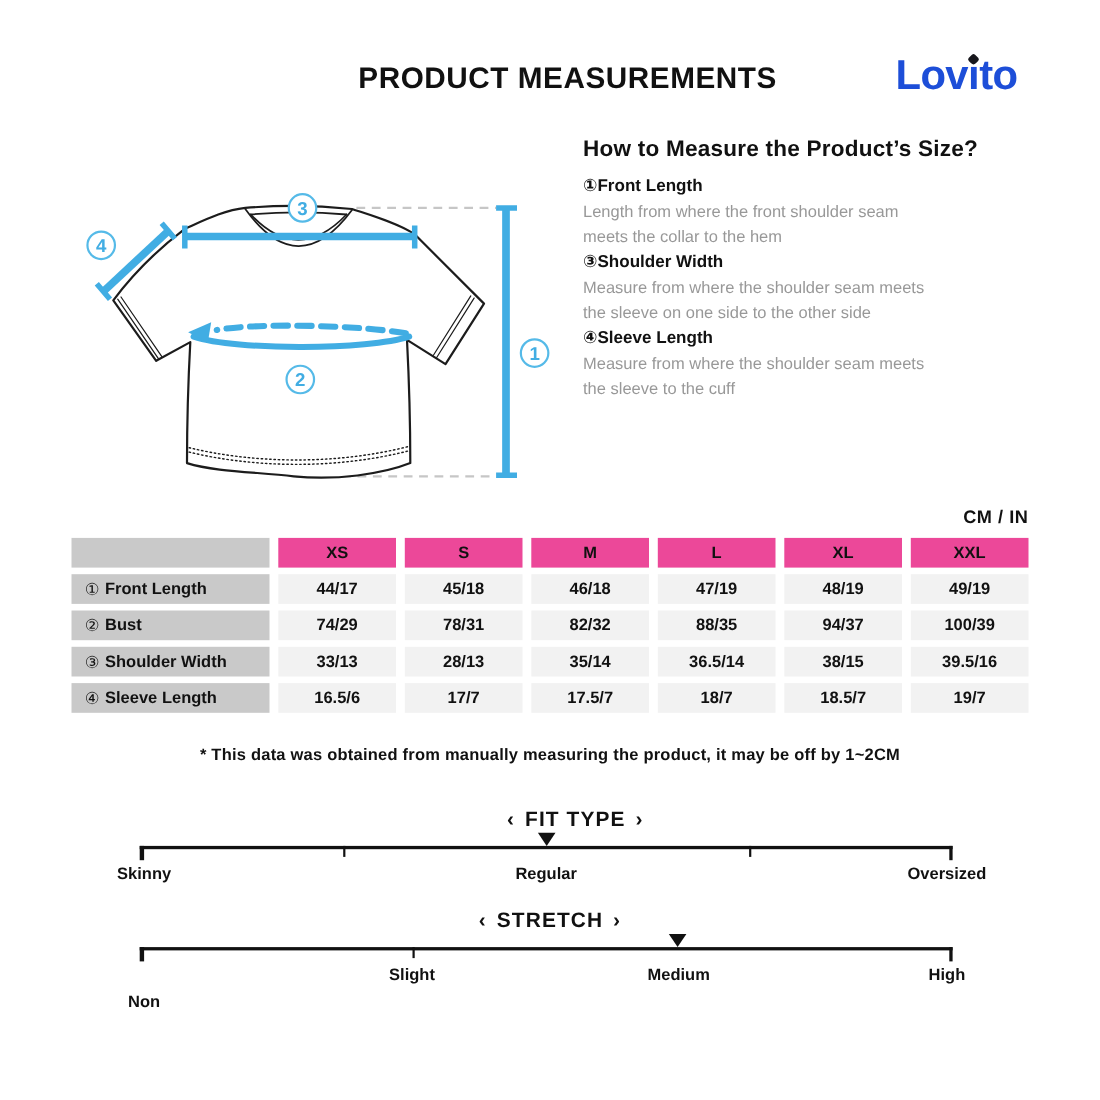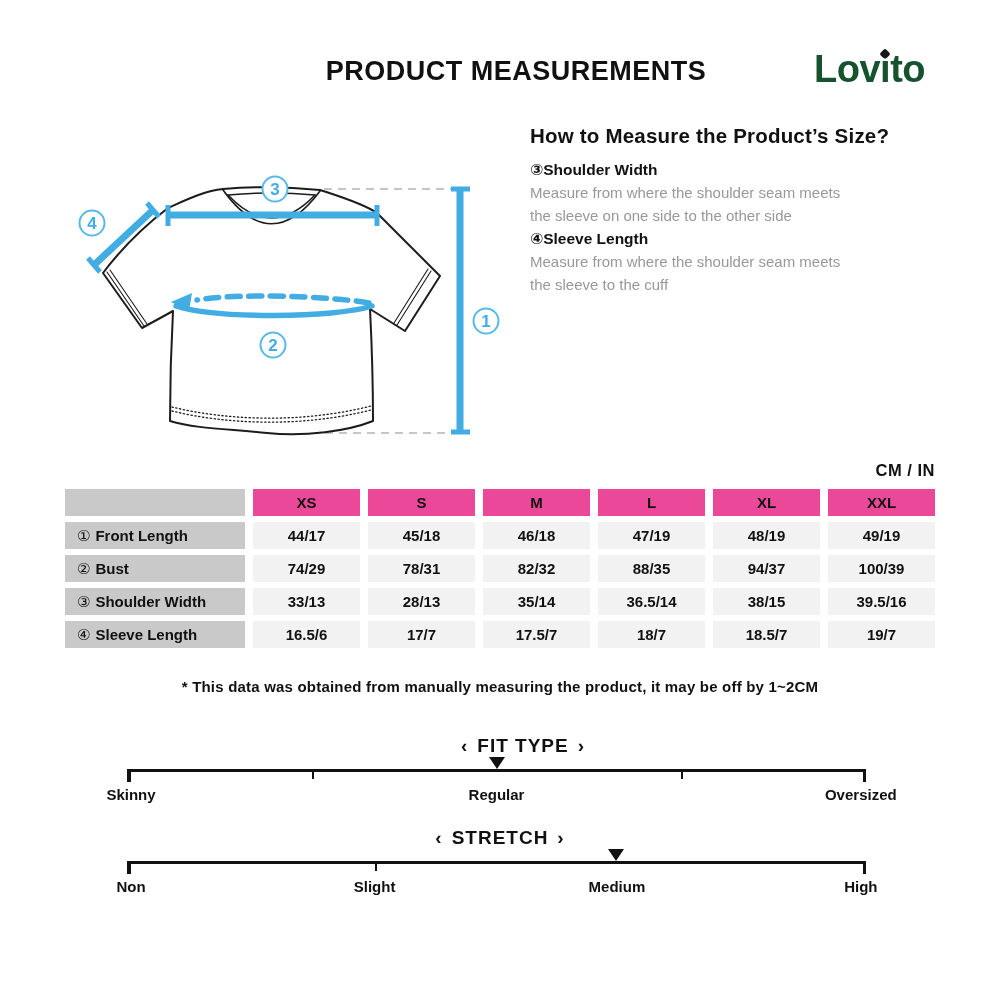--- a/index.html
+++ b/index.html
@@ -3,21 +3,21 @@
 <meta charset="utf-8">
 <style>
   html,body{margin:0;padding:0;background:#fff;}
   .page{position:relative;width:1000px;height:1000px;background:#fff;overflow:hidden;
         font-family:"Liberation Sans","DejaVu Sans",sans-serif;color:#111;}
 
   
   .title{position:absolute;left:0;top:56px;width:1000px;text-align:center;
          font-size:27px;font-weight:bold;letter-spacing:.5px;padding-left:16px;}
   .brand{position:absolute;right:75px;top:48px;font-size:38px;font-weight:bold;
-         letter-spacing:-.5px;color:#14532d;}
+         letter-spacing:-.5px;color:#1d4ed8;}
   .brand .iwrap{position:relative;display:inline-block;}
   .brand .idot{position:absolute;left:1px;top:2px;width:8px;height:8px;background:#17171c;
                transform:rotate(45deg);border-radius:2px 2px 3px 2px;}
 
   
   .diagram{position:absolute;left:60px;top:150px;}
 
   
   .howto{position:absolute;left:530px;top:124px;width:384px;}
   .howto h2{margin:0 0 10px 0;font-size:20.5px;font-weight:bold;letter-spacing:.2px;}
@@ -133,20 +133,25 @@
       <g>
         <circle cx="92" cy="223" r="12.5" fill="#fff" stroke="#55bae8" stroke-width="2"></circle>
         <text x="92" y="229">4</text>
       </g>
     </g>
   </svg>
 
   <section class="howto">
     <h2>How to Measure the Product’s Size?</h2>
     <div class="ht-item">
+      <div class="ht-label"><span>①</span><span>Front Length</span></div>
+      <div class="ht-desc">Length from where the front shoulder seam
+meets the collar to the hem</div>
+    </div>
+    <div class="ht-item">
       <div class="ht-label"><span>③</span><span>Shoulder Width</span></div>
       <div class="ht-desc">Measure from where the shoulder seam meets
 the sleeve on one side to the other side</div>
     </div>
     <div class="ht-item">
       <div class="ht-label"><span>④</span><span>Sleeve Length</span></div>
       <div class="ht-desc">Measure from where the shoulder seam meets
 the sleeve to the cuff</div>
     </div>
   </section>
@@ -225,19 +230,19 @@
 
   <div class="scale-title stretch-title">
     <span class="chev">‹</span><span>STRETCH</span><span class="chev">›</span>
   </div>
   <div class="scale stretch-scale">
     <div class="scale-line"></div>
     <div class="tick end" style="left:0;"></div>
     <div class="tick" style="left:33.5%;"></div>
     <div class="tick end" style="right:0;"></div>
     <div class="marker" style="left:66.2%;"></div>
-    <div class="scale-label" style="left:4px;">Non</div>
+    <div class="scale-label" style="left:4px;margin-top:24px;">Non</div>
     <div class="scale-label" style="left:33.5%;">Slight</div>
     <div class="scale-label" style="left:66.3%;">Medium</div>
     <div class="scale-label" style="left:99.3%;">High</div>
   </div>
 
 </div>
 
 </body></html>

